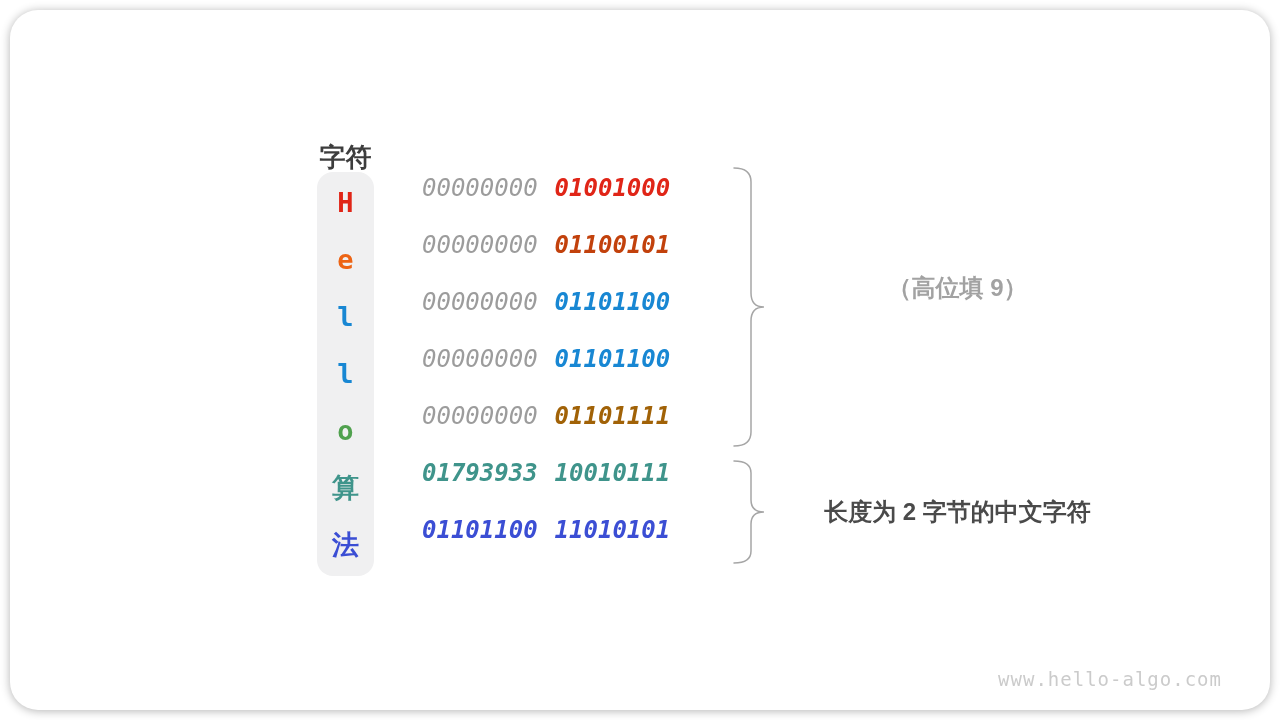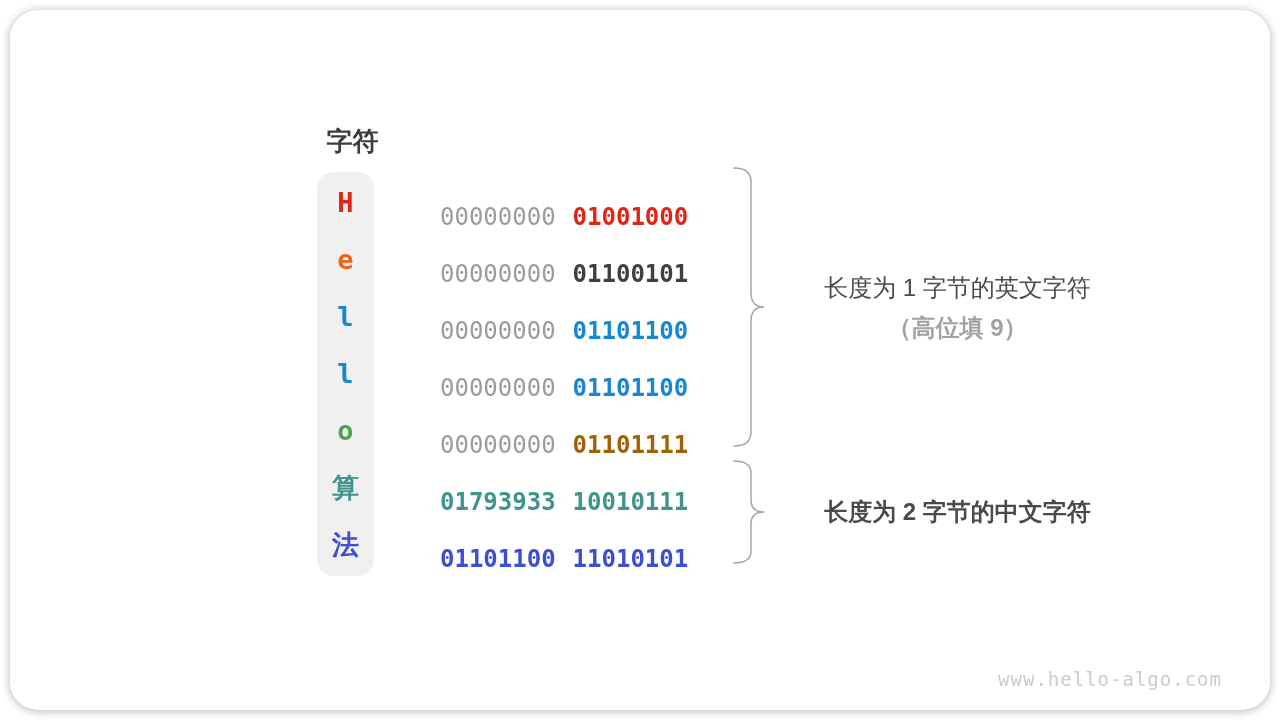--- a/index.html
+++ b/index.html
@@ -19,21 +19,21 @@
   .hdr {
     position: absolute;
     top: 116px;
     height: 30px;
     line-height: 30px;
     text-align: center;
     font-weight: 700;
     font-size: 26px;
     color: #3d3d3d;
   }
-  .hdr-char { left: 314px; width: 57px; }
+  .hdr-char { left: 307px; width: 57px; margin-top: 16px; }
   .hdr-unicode {
     left: 430px; width: 268px;
     font-family: "DejaVu Sans Mono", monospace;
   }
   .char-chip {
     position: absolute;
     left: 307px; top: 162px;
     width: 57px; height: 404px;
     background: #f0f0f1;
     border-radius: 16px;
@@ -47,28 +47,29 @@
     position: absolute;
     left: 307px; width: 57px;
     height: 57px; line-height: 57px;
     text-align: center;
     font-family: "DejaVu Sans Mono", monospace;
     font-weight: 700;
     font-size: 27px;
   }
   .cell-bytes {
     position: absolute;
-    left: 430px; top: 0;
+    left: 412px; top: 0;
     height: 57px;
     display: flex;
-    align-items: flex-end;
+    align-items: flex-start;
     gap: 17px;
     font-family: "DejaVu Sans Mono", monospace;
     font-size: 24px;
     white-space: pre;
+    font-style: italic;
   }
   .byte.plain { font-weight: 400; }
   .byte.bold  { font-weight: 700; }
   .brace {
     position: absolute;
   }
   .brace path {
     fill: none;
     stroke: #a6a6a6;
     stroke-width: 1.5;
@@ -111,21 +112,21 @@
     <div class="cell-bytes">
       <span class="byte plain" style="color: rgb(156, 156, 156);">00000000</span>
       <span class="byte bold" style="color: rgb(224, 37, 23);">01001000</span>
     </div>
   </div>
 
   <div class="row" style="top:221px">
     <div class="cell-char" style="color: rgb(237, 100, 20);">e</div>
     <div class="cell-bytes">
       <span class="byte plain" style="color: rgb(156, 156, 156);">00000000</span>
-      <span class="byte bold" style="color: #404040; margin-top: 16px;">01100101</span>
+      <span class="byte bold" style="color: #c2410c;">01100101</span>
     </div>
   </div>
 
   <div class="row" style="top:278px">
     <div class="cell-char" style="color: rgb(24, 135, 211);">l</div>
     <div class="cell-bytes">
       <span class="byte plain" style="color: rgb(156, 156, 156);">00000000</span>
       <span class="byte bold" style="color: rgb(24, 135, 211);">01101100</span>
     </div>
   </div>
@@ -164,21 +165,20 @@
 
   <svg class="brace" style="left:714px; top:154px" width="46" height="288" viewBox="0 0 46 288">
     <path d="M10,4 Q27,4 27,18 L27,129 Q27,143 40,143 Q27,143 27,157 L27,268 Q27,282 10,282"></path>
   </svg>
 
   <svg class="brace" style="left:714px; top:448px" width="46" height="112" viewBox="0 0 46 112">
     <path d="M10,3 Q27,3 27,15 L27,42 Q27,54 40,54 Q27,54 27,66 L27,93 Q27,105 10,105"></path>
   </svg>
 
   <div class="note note1">
-    <div>长度为 1 字节的英文字符</div>
     <div class="sub">（高位填 9）</div>
   </div>
 
   <div class="note note2">长度为 2 字节的中文字符</div>
 
   <div class="watermark">www.hello-algo.com</div>
 
 </div>
 
 </body></html>

